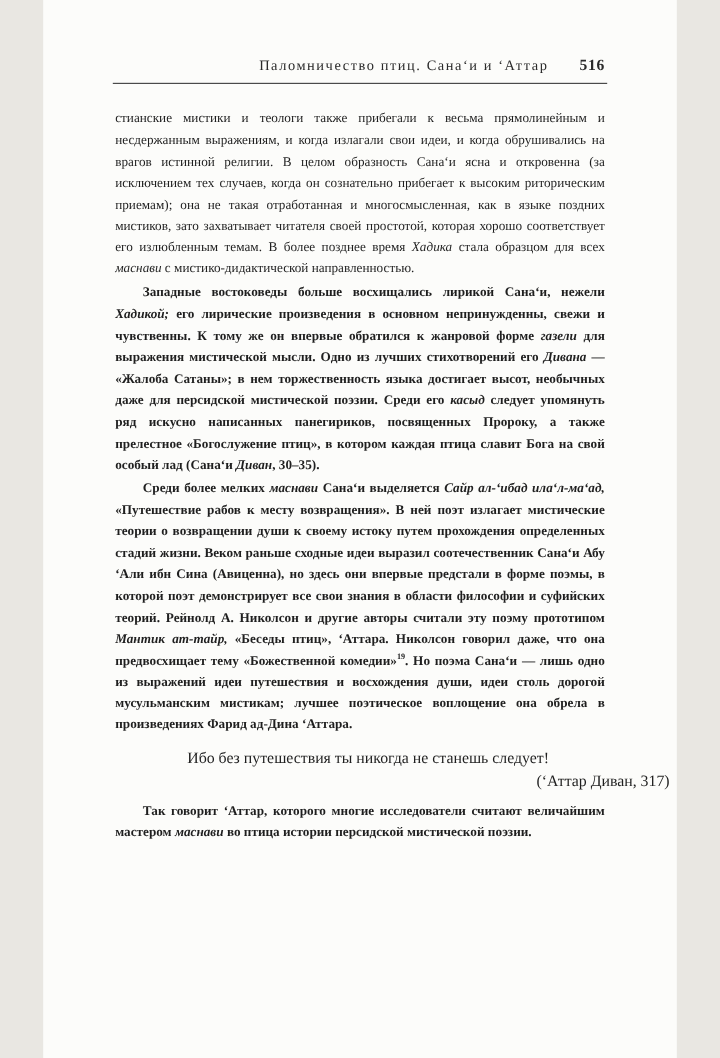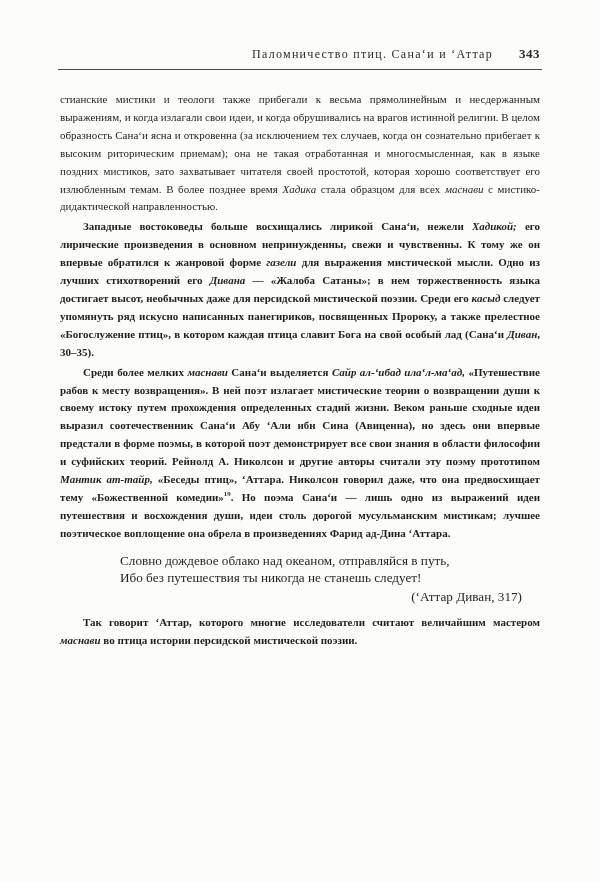--- a/index.html
+++ b/index.html
@@ -1,20 +1,20 @@
 <!DOCTYPE html>
 <html lang="ru"><head>
 <meta charset="utf-8">
 <style>
   html, body { margin: 0; padding: 0; }
   body { background: #e9e7e2; }
 
   .page {
     position: relative;
-    width: 600px;
+    width: 528px;
     height: 882px;
     margin: 0 auto;
     box-sizing: border-box;
     padding: 46px 58px 0 58px;
     background: #fcfcfa;
     color: #1f1f1f;
     font-family: "Liberation Serif", "DejaVu Serif", serif;
     overflow: hidden;
   }
 
@@ -68,27 +68,26 @@
     text-align: right;
     margin-top: 1px;
   }
 </style>
 </head>
 <body>
 
 <div class="page">
   <header class="page-header">
     <span class="running-title">Паломничество птиц. Сана‘и и ‘Аттар</span>
-    <span class="page-number">343</span>
+    <span class="page-number">516</span>
   </header>
   <hr class="header-rule">
   <main class="body-blocks">
       <p class="para"><span>стианские мистики и теологи также прибегали к весьма прямолинейным и несдержанным выражениям, и когда излагали свои идеи, и когда обрушивались на врагов истинной религии. В целом образность Сана‘и ясна и откровенна (за исключением тех случаев, когда он сознательно прибегает к высоким риторическим приемам); она не такая отработанная и многосмысленная, как в языке поздних мистиков, зато захватывает читателя своей простотой, которая хорошо соответствует его излюбленным темам. В более позднее время </span><span class="it">Хадика</span><span> стала образцом для всех </span><span class="it">маснави</span><span> с мистико-дидактической направленностью.</span></p>
       <p class="para indent"><span>Западные востоковеды больше восхищались лирикой Сана‘и, нежели </span><span class="it">Хадикой;</span><span> его лирические произведения в основном непринужденны, свежи и чувственны. К тому же он впервые обратился к жанровой форме </span><span class="it">газели</span><span> для выражения мистической мысли. Одно из лучших стихотворений его </span><span class="it">Дивана</span><span> — «Жалоба Сатаны»; в нем торжественность языка достигает высот, необычных даже для персидской мистической поэзии. Среди его </span><span class="it">касыд</span><span> следует упомянуть ряд искусно написанных панегириков, посвященных Пророку, а также прелестное «Богослужение птиц», в котором каждая птица славит Бога на свой особый лад (Сана‘и </span><span class="it">Диван</span><span>, 30–35).</span></p>
       <p class="para indent"><span>Среди более мелких </span><span class="it">маснави</span><span> Сана‘и выделяется </span><span class="it">Сайр ал-‘ибад ила‘л-ма‘ад,</span><span> «Путешествие рабов к месту возвращения». В ней поэт излагает мистические теории о возвращении души к своему истоку путем прохождения определенных стадий жизни. Веком раньше сходные идеи выразил соотечественник Сана‘и Абу ‘Али ибн Сина (Авиценна), но здесь они впервые предстали в форме поэмы, в которой поэт демонстрирует все свои знания в области философии и суфийских теорий. Рейнолд А. Николсон и другие авторы считали эту поэму прототипом </span><span class="it">Мантик ат-тайр,</span><span> «Беседы птиц», ‘Аттара. Николсон говорил даже, что она предвосхищает тему «Божественной комедии»</span><sup>19</sup><span>. Но поэма Сана‘и — лишь одно из выражений идеи путешествия и восхождения души, идеи столь дорогой мусульманским мистикам; лучшее поэтическое воплощение она обрела в произведениях Фарид ад-Дина ‘Аттара.</span></p>
       <div class="verse">
-        <div class="verse-line">Словно дождевое облако над океаном, отправляйся в путь,</div>
         <div class="verse-line">Ибо без путешествия ты никогда не станешь следует!</div>
         <div class="verse-attribution">(‘Аттар Диван, 317)</div>
       </div>
       <p class="para indent"><span>Так говорит ‘Аттар, которого многие исследователи считают величайшим мастером </span><span class="it">маснави</span><span> во птица истории персидской мистической поэзии.</span></p>
     </main>
 </div>
 
 </body></html>

